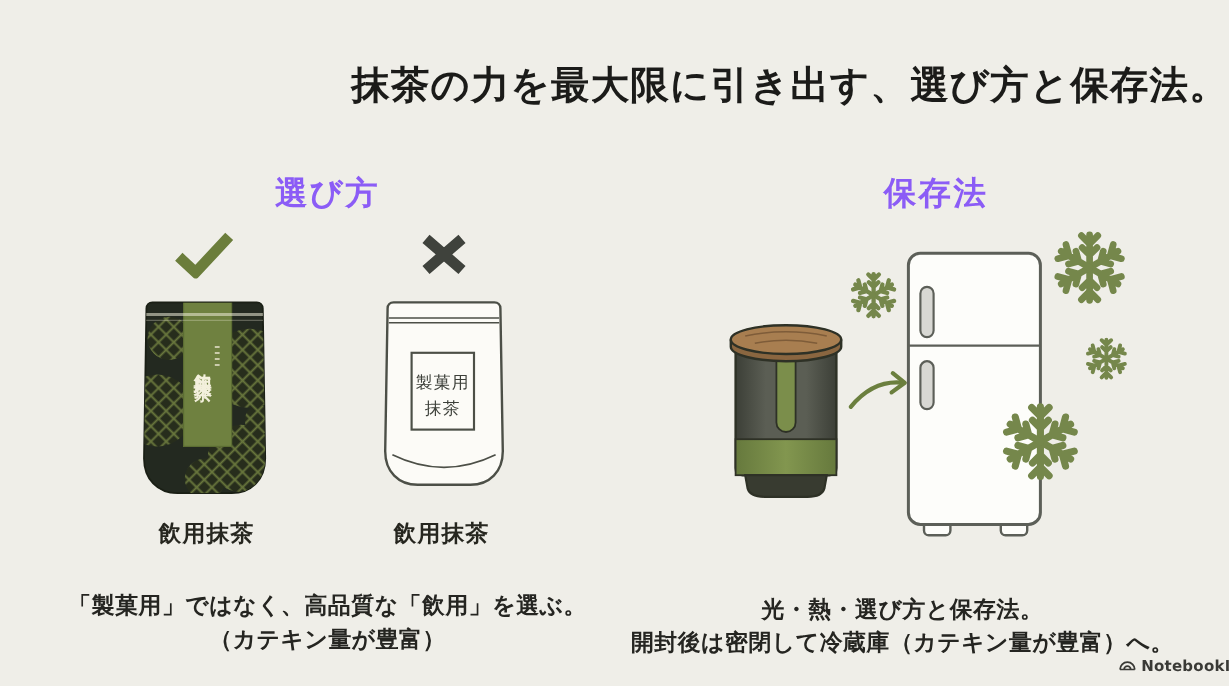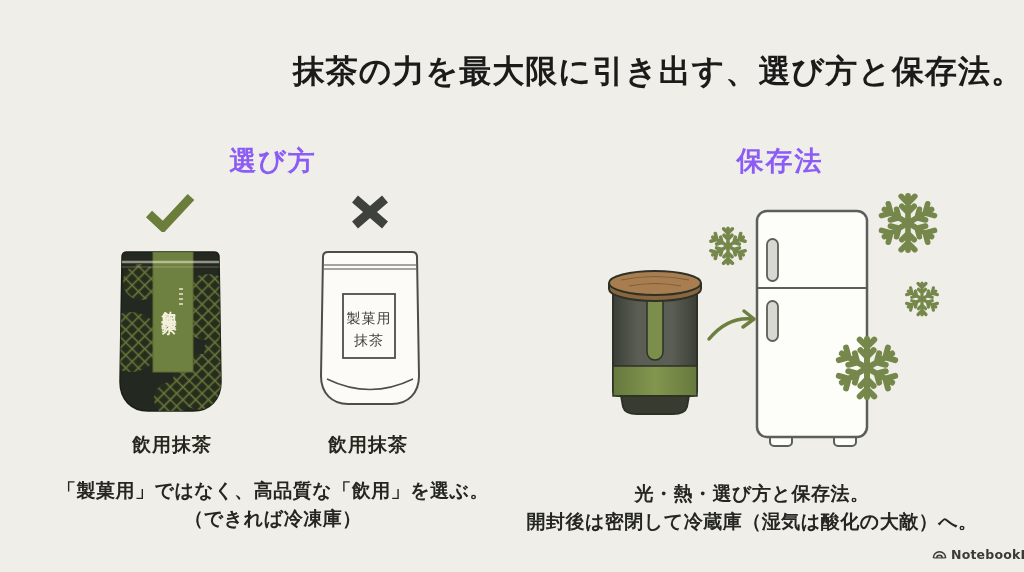--- a/index.html
+++ b/index.html
@@ -22,21 +22,21 @@
   .heading-choose{left:163px;}
   .heading-storage{left:670px;}
   .caption{
     width:220px;text-align:center;top:432px;
     font-size:19px;font-weight:600;color:#26261f;letter-spacing:1px;
   }
   .caption-good{left:62px;}
   .caption-bad{left:258px;}
   .note{
     width:520px;text-align:center;
-    font-size:19px;font-weight:600;color:#252521;letter-spacing:0.5px;
+    font-size:19px;font-weight:600;color:#252521;letter-spacing:0.5px;margin-top:14px;
   }
   .note-l1{left:13px;top:478px;}
   .note-l2{left:13px;top:506px;}
   .note-r1{left:492px;top:481px;}
   .note-r2{left:492px;top:509px;}
   .bag-vert-label{
     left:159px;top:299px;height:86px;
     writing-mode:vertical-rl;text-orientation:upright;
     font-size:15px;letter-spacing:3px;color:#f3f0dc;font-weight:600;
   }
@@ -100,21 +100,21 @@
   <path d="M12,131 Q55,152 98,131" fill="none" stroke="#4c4f47" stroke-width="1.4"></path>
   <rect x="28" y="46" width="52" height="64" fill="#fcfbf7" stroke="#4c4f47" stroke-width="1.8"></rect>
   <text x="54" y="75" text-anchor="middle" font-size="14" fill="#3d403a" letter-spacing="1">製菓用</text>
   <text x="54" y="97" text-anchor="middle" font-size="14" fill="#3d403a" letter-spacing="1">抹茶</text>
 </svg>
 
 <div class="abs caption caption-good">飲用抹茶</div>
 <div class="abs caption caption-bad">飲用抹茶</div>
 
 <div class="abs note note-l1">「製菓用」ではなく、高品質な「飲用」を選ぶ。</div>
-<div class="abs note note-l2">（できれば冷凍庫）</div>
+<div class="abs note note-l2">（カテキン量が豊富）</div>
 
 <svg class="abs" style="left:607px;top:270px;" width="96" height="148" viewBox="0 0 96 148">
   <defs>
     <linearGradient id="bodyGrad" x1="0" y1="0" x2="1" y2="0">
       <stop offset="0" stop-color="#3c3f37"></stop>
       <stop offset="0.3" stop-color="#5b5e54"></stop>
       <stop offset="0.7" stop-color="#5b5e54"></stop>
       <stop offset="1" stop-color="#3c3f37"></stop>
     </linearGradient>
     <linearGradient id="greenGrad" x1="0" y1="0" x2="1" y2="0">
@@ -167,21 +167,21 @@
     <use href="#flake"></use>
   </svg>
 <svg class="abs" style="left:904px;top:281px;" width="36" height="36">
     <use href="#flake"></use>
   </svg>
 <svg class="abs" style="left:834px;top:335px;" width="66" height="66">
     <use href="#flake"></use>
   </svg>
 
 <div class="abs note note-r1">光・熱・選び方と保存法。</div>
-<div class="abs note note-r2">開封後は密閉して冷蔵庫（湿気は酸化の大敵）へ。</div>
+<div class="abs note note-r2">開封後は密閉して冷蔵庫（カテキン量が豊富）へ。</div>
 
 <div class="abs watermark">
   <svg width="15" height="13" viewBox="0 0 22 14">
     <path d="M2,12 A9,9 0 0 1 20,12" fill="none" stroke="#3a3a36" stroke-width="2.2"></path>
     <path d="M7,12 A4,4 0 0 1 15,12" fill="none" stroke="#3a3a36" stroke-width="2.2"></path>
     <path d="M2,12 H20" stroke="#3a3a36" stroke-width="1.6"></path>
   </svg>
   <span>NotebookLM</span>
 </div>
 

